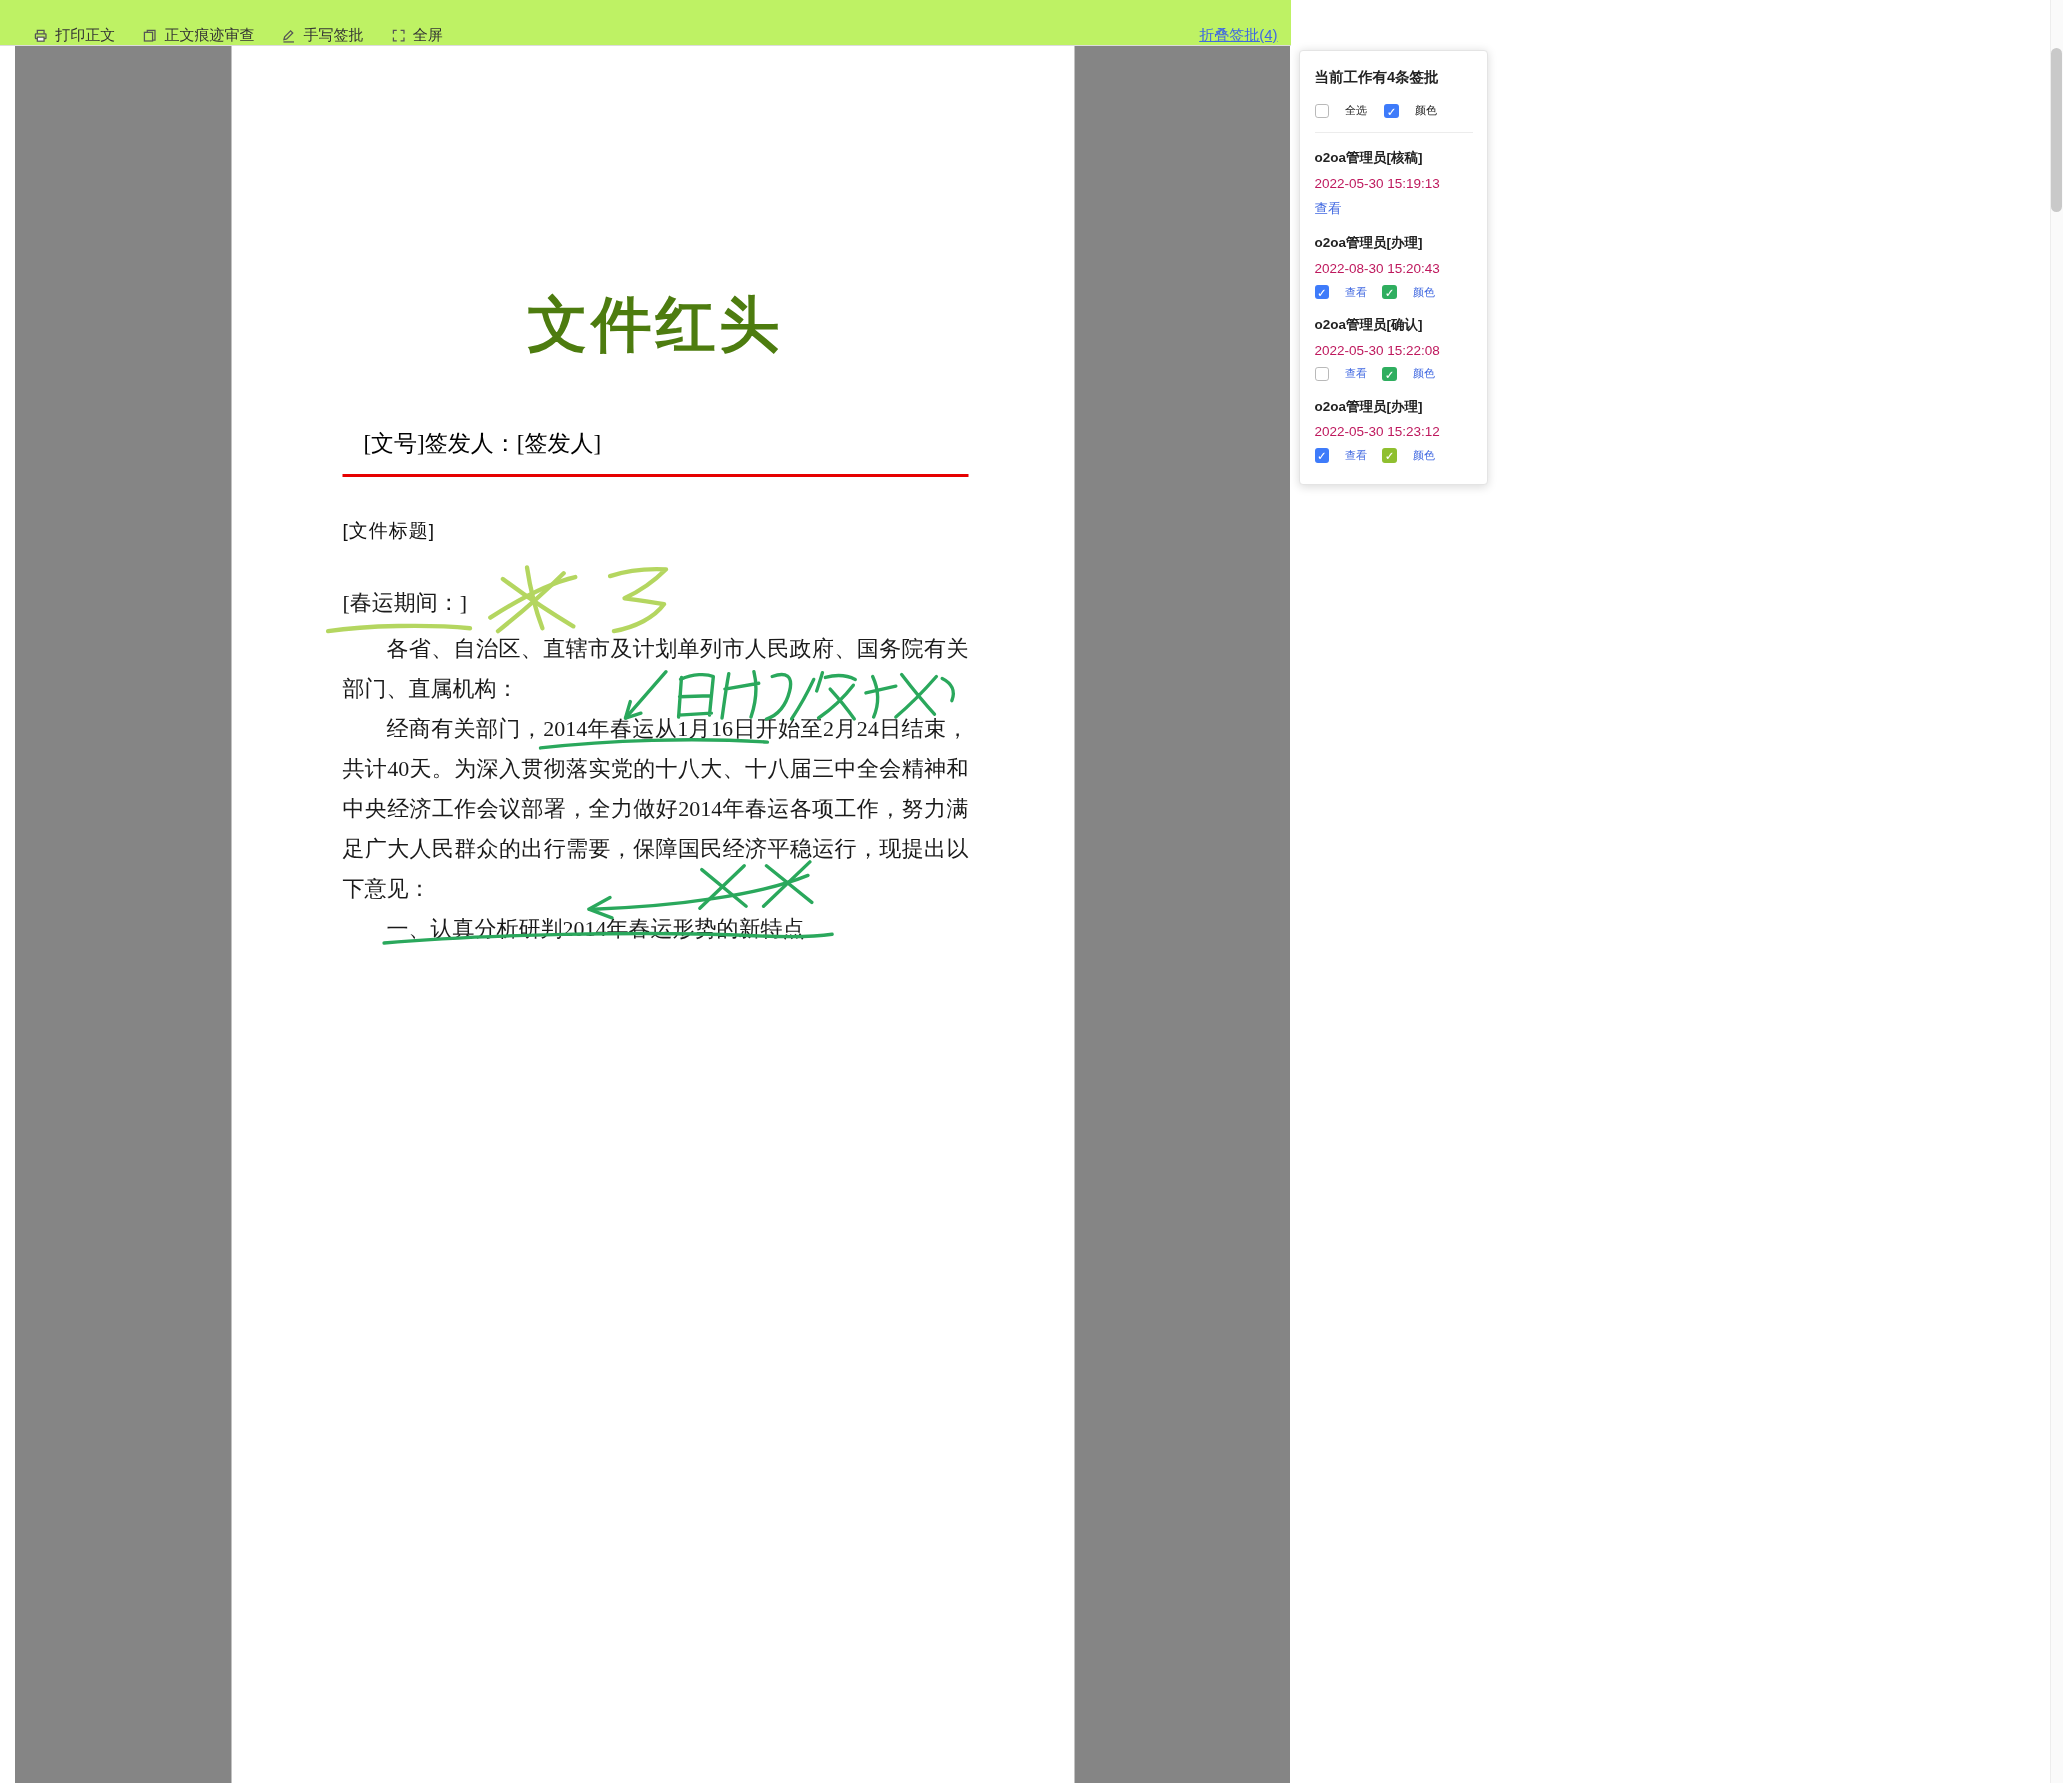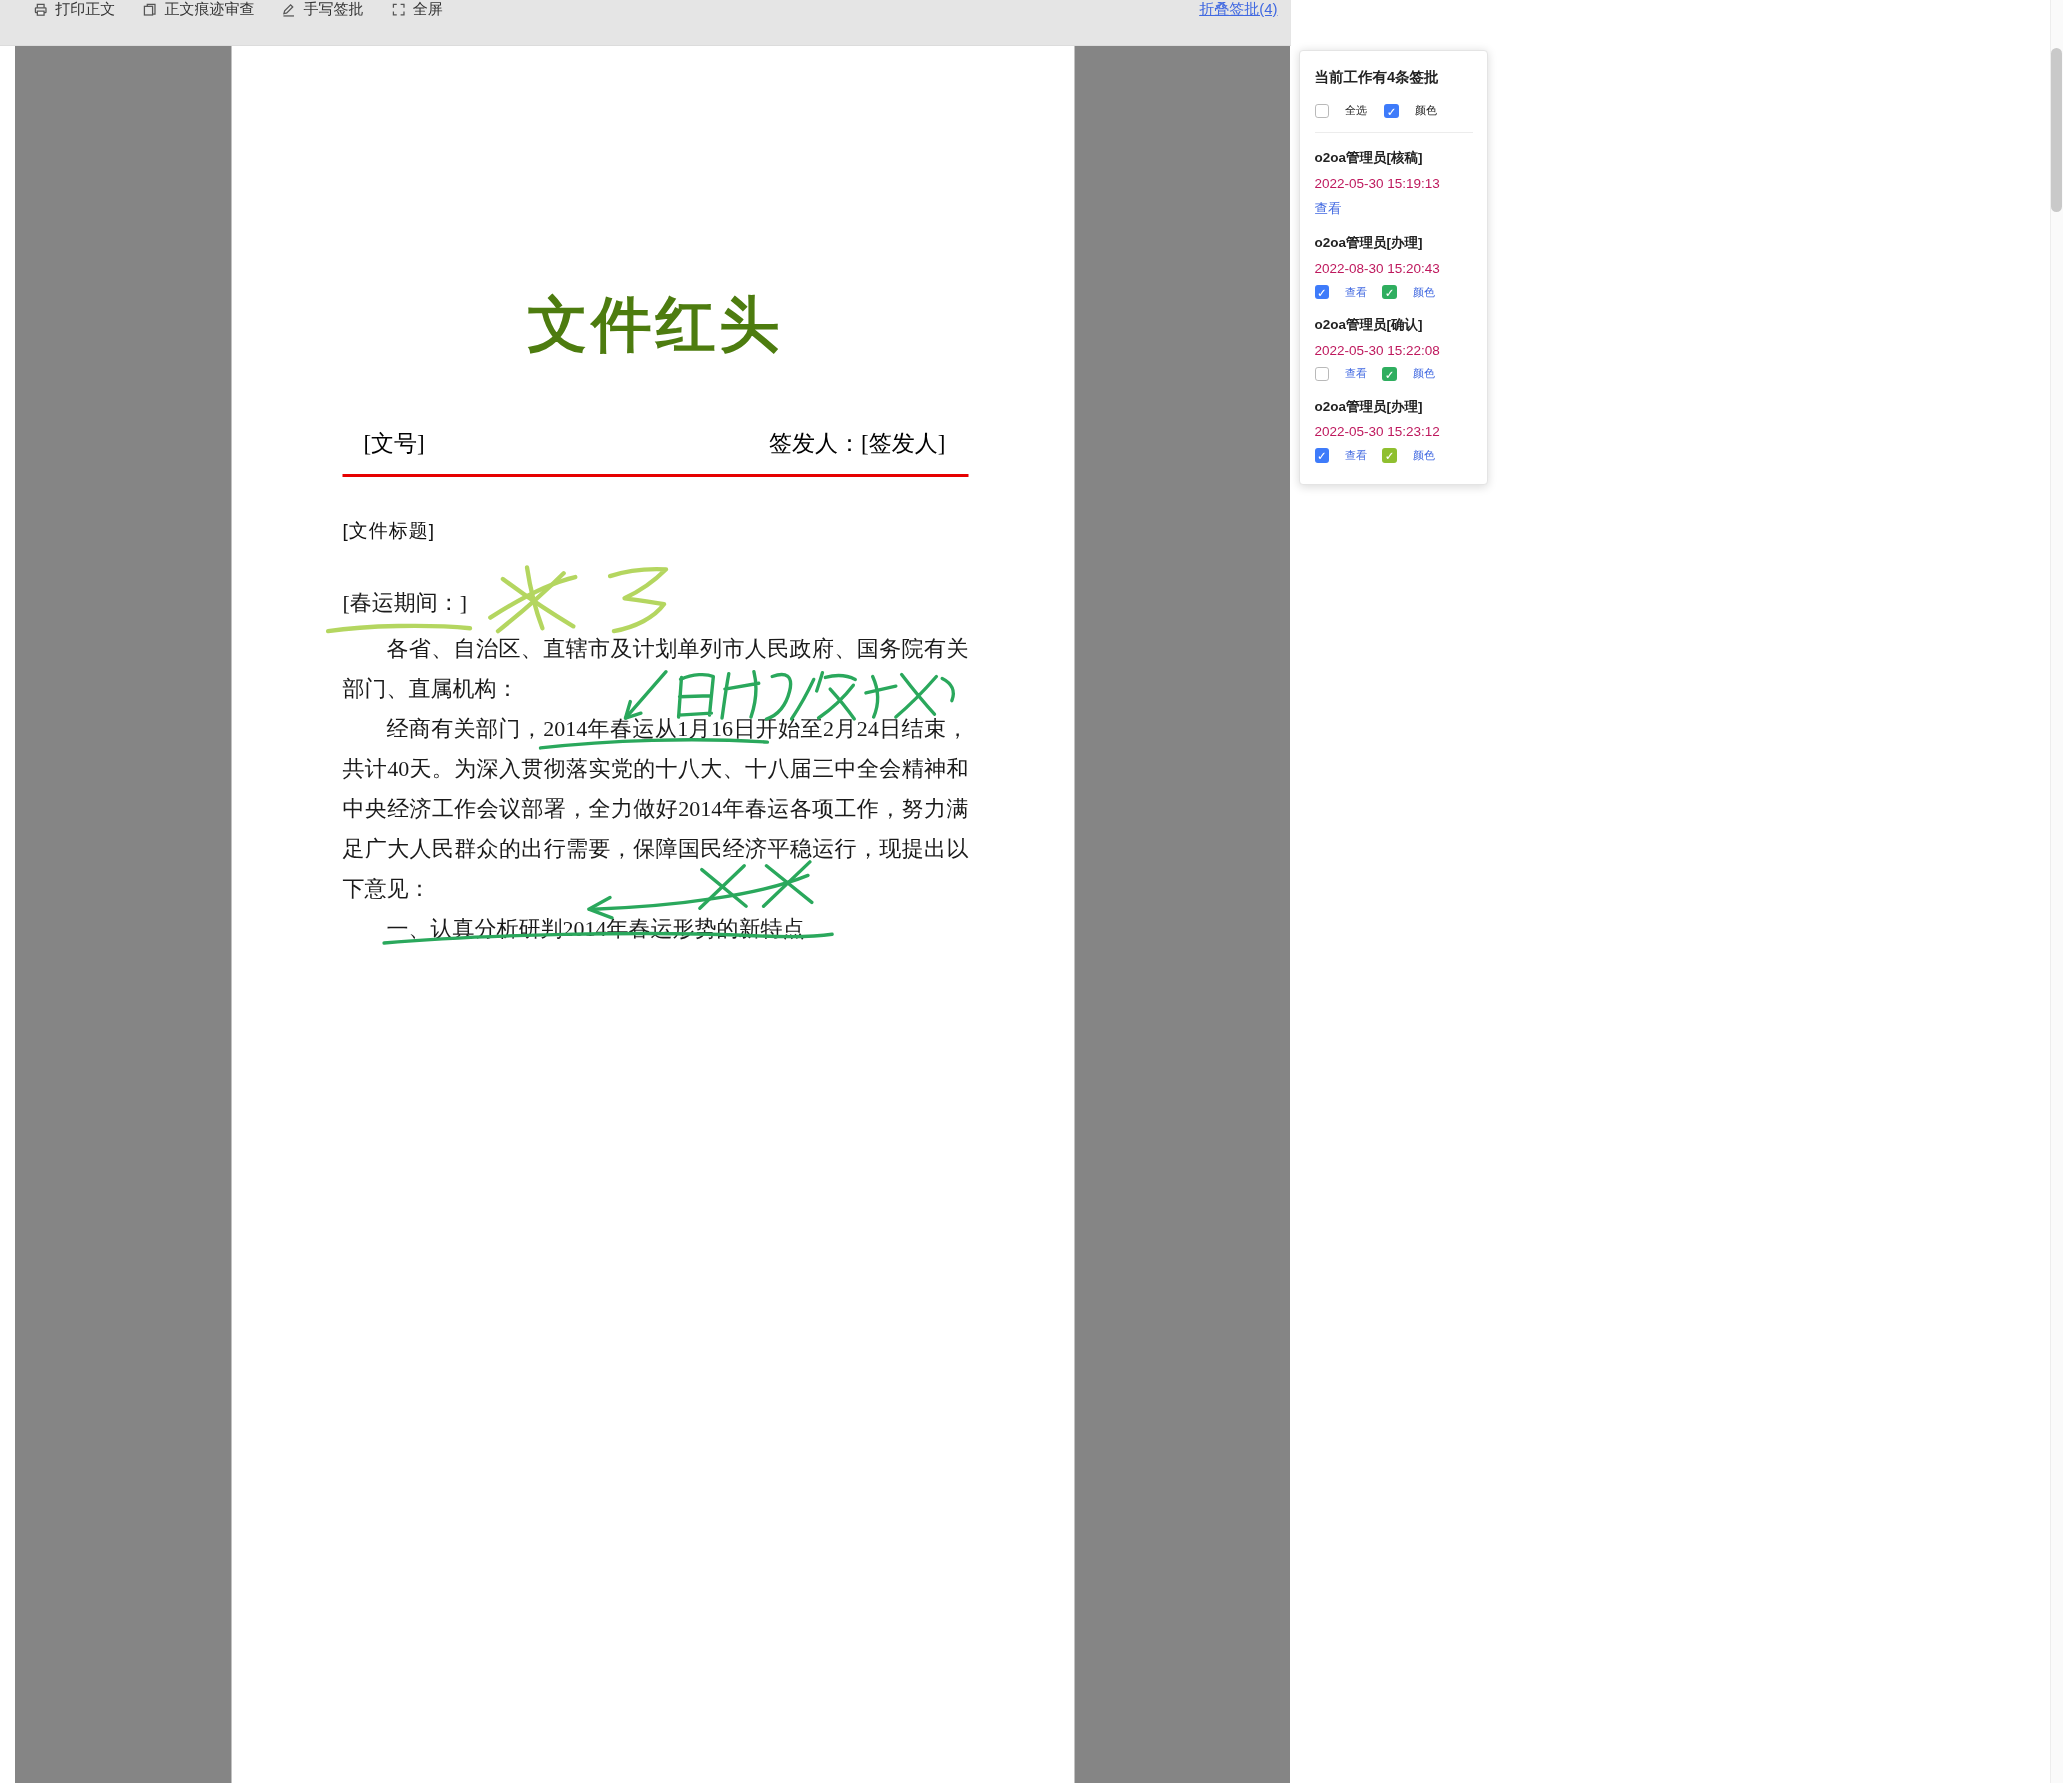--- a/index.html
+++ b/index.html
@@ -7,39 +7,39 @@
   body {
     width: 2063px; height: 1783px; position: relative; overflow: hidden;
     background: #ffffff;
     font-family: "Liberation Sans", "DejaVu Sans", sans-serif;
   }
 
   
   .viewer { position: absolute; left: 0; top: 0; width: 1291px; height: 1783px; background: #ffffff; }
   .toolbar {
     position: absolute; left: 0; top: 0; width: 100%; height: 46px;
-    background: #e5e5e5; border-bottom: 1px solid #dcdcdc;
-    display: flex; align-items: flex-start; padding: 0 13.5px 0 33px; gap: 27px;
+    background: #bef264; border-bottom: 1px solid #dcdcdc;
+    display: flex; align-items: flex-end; padding: 0 13.5px 0 33px; gap: 27px;
   }
   .tool-item { display: flex; align-items: center; gap: 6.8px; color: #333; font-size: 15px; cursor: pointer; white-space: nowrap; }
   .tool-item svg { display: block; }
   .collapse-link { margin-left: auto; font-size: 15px; color: #4169e1; text-decoration: underline; cursor: pointer; white-space: nowrap; }
 
   .doc-area { position: absolute; left: 15.4px; top: 46px; width: 1275px; height: 1737px; background: #858585; }
   .page {
     position: absolute; left: 50%; transform: translateX(-50%); top: 0;
     width: 843px; height: 1737px; background: #ffffff; padding: 0 106px 0 111px;
   }
 
   .red-title {
     margin: 246px 0 0 0; text-align: center;
     font-size: 60px; font-weight: bold; letter-spacing: 3.9px; line-height: 1.1;
   }
   .meta-row {
-    margin-top: 70px; display: flex; justify-content: space-between; align-items: baseline;
+    margin-top: 70px; display: flex; align-items: baseline;
     font-family: "Liberation Serif", "DejaVu Serif", serif;
     font-size: 23px; color: #000; padding: 0 23px 0 21px;
   }
   .red-divider { margin-top: 14.5px; height: 3.9px; }
   .doc-title { margin: 41px 0 0 0; text-align: left; font-size: 19px; font-weight: 500; color: #111; letter-spacing: 1px; }
   .doc-body { font-family: "Liberation Serif", "DejaVu Serif", serif; font-size: 22px; line-height: 40px; color: #1a1a1a; }
   .recipient { margin-top: 39px; margin-bottom: 5.8px; }
   .para { margin: 0; text-indent: 2em; text-align: justify; }
 
   .annotation-layer { position: absolute; left: 0; top: 0; width: 843px; height: 1737px; pointer-events: none; }

